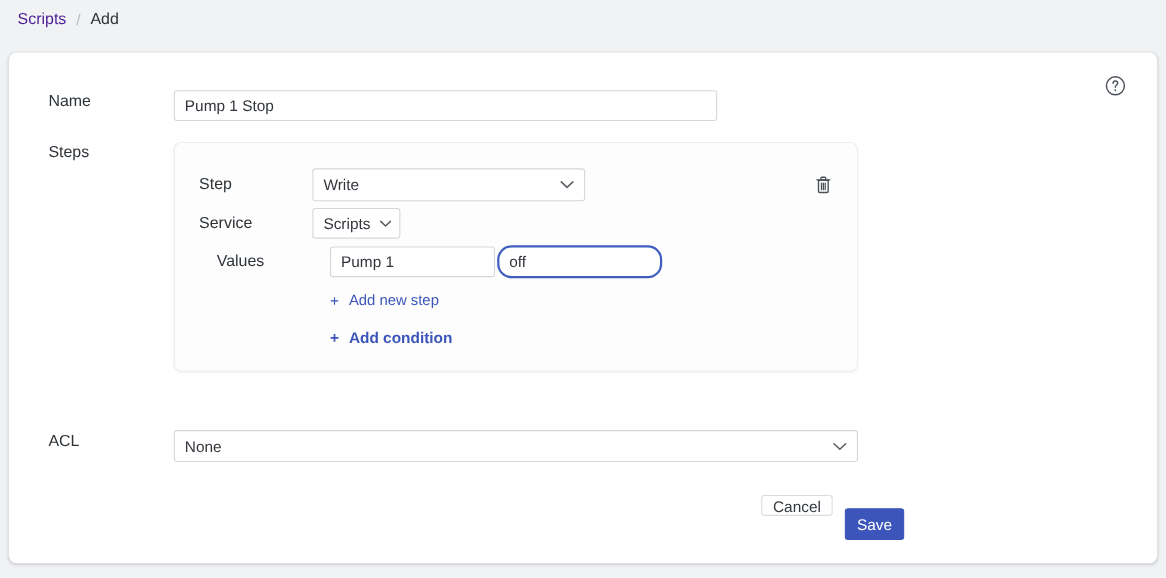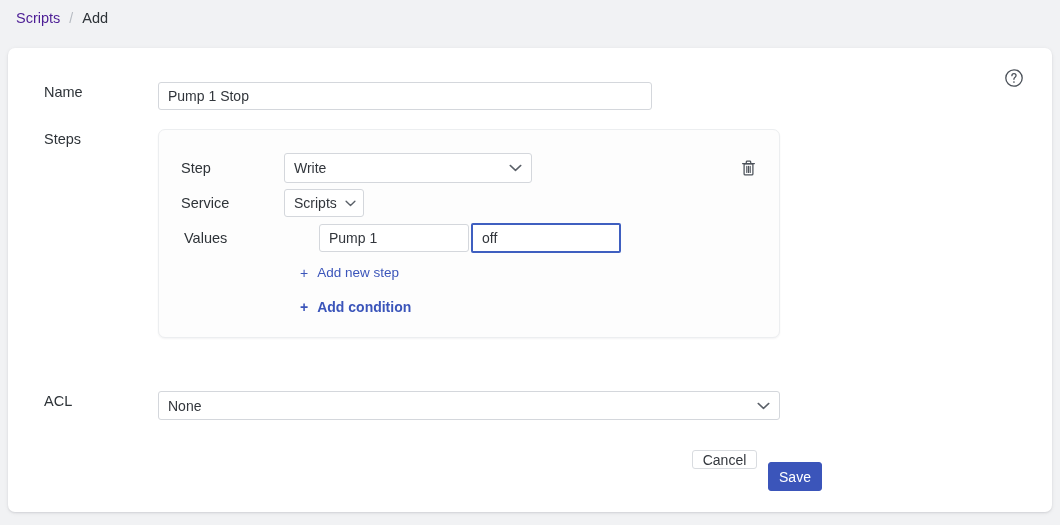--- a/index.html
+++ b/index.html
@@ -97,21 +97,21 @@
     font-family: "Liberation Sans", sans-serif;
     font-size: 14px;
     color: #32363c;
     padding: 0 9px;
     outline: none;
   }
   .name-input { width: 494px; }
 
   .text-input.focused {
     border: 2px solid #3f5fc0;
-    border-radius: 2px;
+    border-radius: 13px;
   }
 
   
   .select {
     box-sizing: border-box;
     position: relative;
     height: 30px;
     border: 1px solid #d4d7dc;
     border-radius: 3px;
     background: #fff;
@@ -158,21 +158,21 @@
   .step-label {
     width: 125px;
     padding-left: 22px;
     box-sizing: border-box;
     font-size: 14.5px;
     color: #2e3338;
     line-height: 28px;
   }
   .row-step    { left: 0; top: 23px; }
   .row-service { left: 0; top: 59px; }
-  .row-values  { left: 3px; top: 93px; gap: 32px; }
+  .row-values  { left: 16px; top: 93px; }
 
   .trash-btn {
     position: absolute;
     right: 22px;
     top: 29px;
     width: 17px;
     height: 18px;
     color: #4b5159;
     cursor: pointer;
   }

